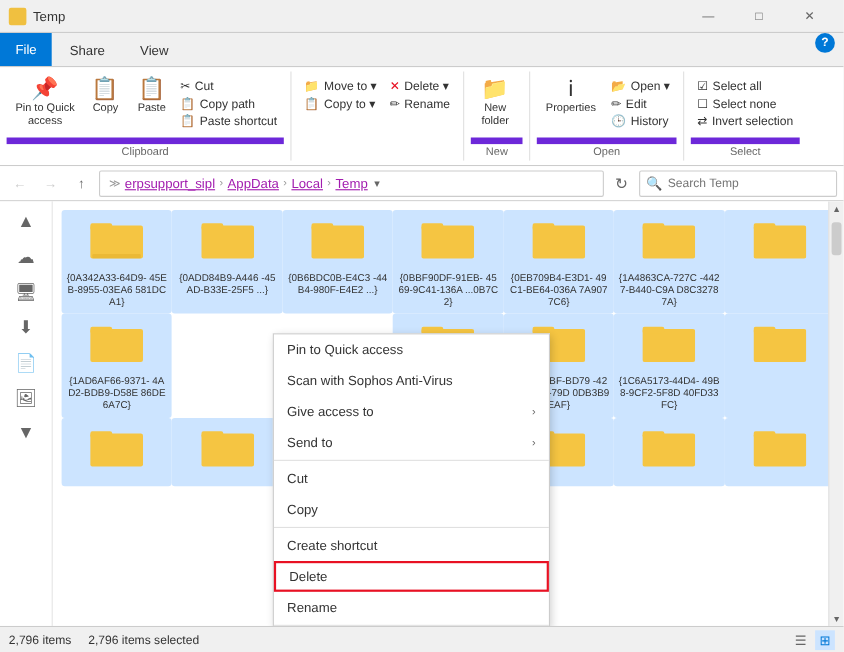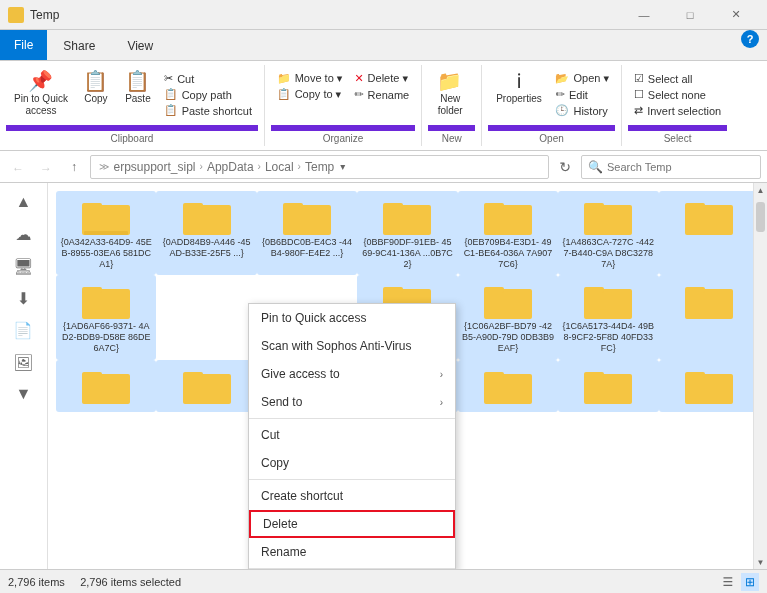--- a/index.html
+++ b/index.html
@@ -115,21 +115,21 @@
       border: 1px solid #ccc;
       border-radius: 2px;
       display: flex;
       align-items: center;
       padding: 0 8px;
       background: white;
       font-size: 12px;
       gap: 4px;
     }
     .address-sep { color: #999; font-size: 10px; }
-    .address-part { color: #737373; }
+    .address-part { color: #a21caf; text-decoration: underline; }
     .address-part.clickable { cursor: pointer; }
     .address-dropdown { color: #666; font-size: 10px; margin-left: 2px; }
     .refresh-btn { width: 24px; height: 24px; display: flex; align-items: center; justify-content: center; cursor: pointer; font-size: 14px; color: #666; }
     .search-bar {
       width: 180px;
       height: 24px;
       border: 1px solid #ccc;
       border-radius: 2px;
       display: flex;
       align-items: center;
@@ -184,28 +184,28 @@
       font-size: 10px;
       text-align: center;
       color: #333;
       background: #cce4ff;
     }
     .folder-icon {
       width: 48px;
       height: 40px;
       position: relative;
     }
-    .file-label { font-size: 9px; line-height: 1.2; word-break: break-all; color: #333; margin-top: 0; }
+    .file-label { font-size: 9px; line-height: 1.2; word-break: break-all; color: #333; margin-top: 10px; }
 
     
     .context-menu {
       position: absolute;
       left: 200px;
       top: 120px;
-      width: 208px;
+      width: 252px;
       background: white;
       border: 1px solid #ccc;
       box-shadow: 2px 2px 8px rgba(0,0,0,0.2);
       z-index: 100;
       font-size: 12px;
     }
     .ctx-item {
       display: flex;
       align-items: center;
       height: 28px;
@@ -342,21 +342,20 @@
           <div class="ribbon-btn-small">
             <span style="color:#e81123;">✕</span>
             <span>Delete ▾</span>
           </div>
           <div class="ribbon-btn-small">
             <span>✏</span>
             <span>Rename</span>
           </div>
         </div>
       </div>
-      <div class="ribbon-group-label">Organize</div>
     </div>
 
     <div class="ribbon-group" style="min-width:60px;">
       <div class="ribbon-group-items">
         <div class="ribbon-btn">
           <span class="icon">📁</span>
           <span class="label">New<br>folder</span>
         </div>
       </div>
       <div class="ribbon-group-label">New</div>

